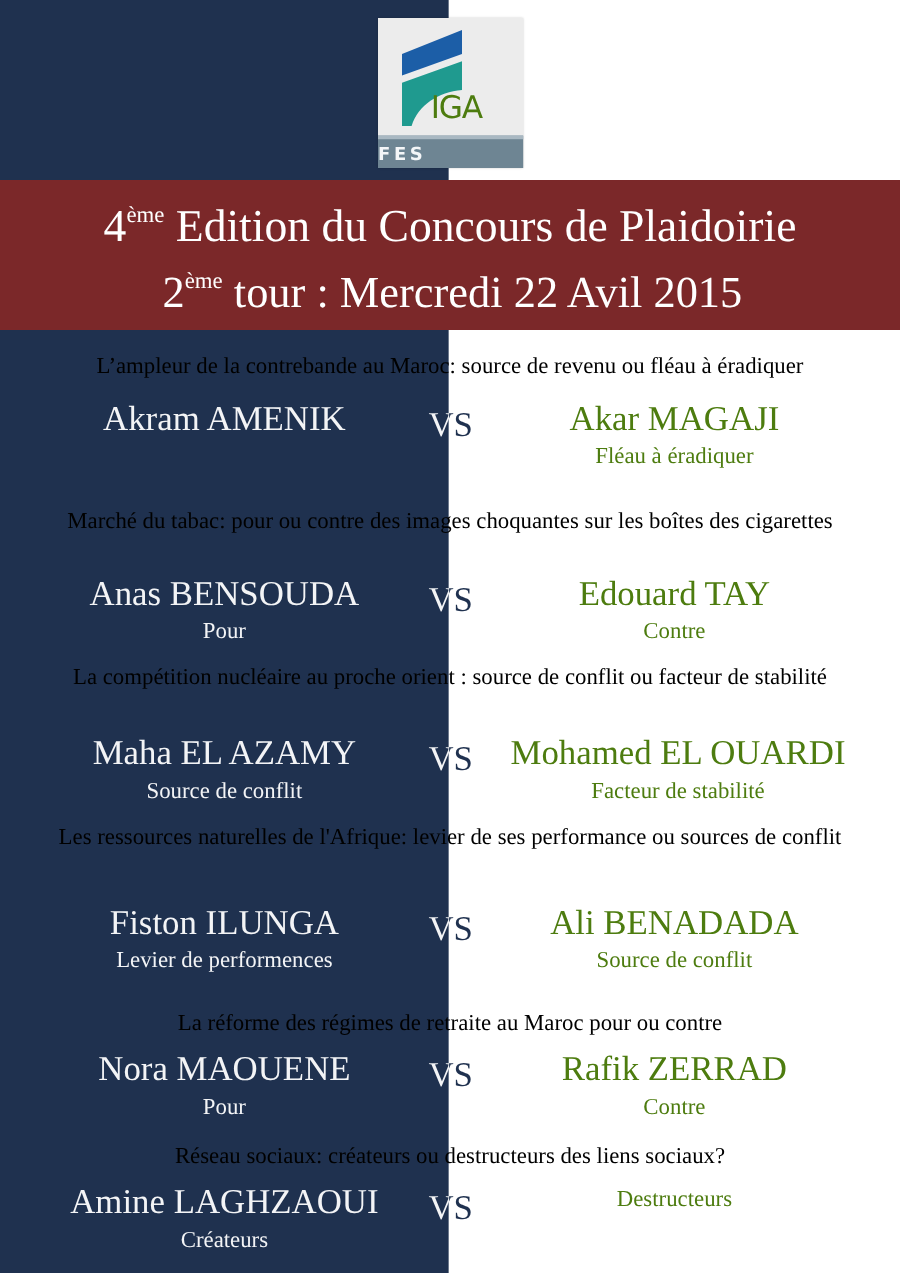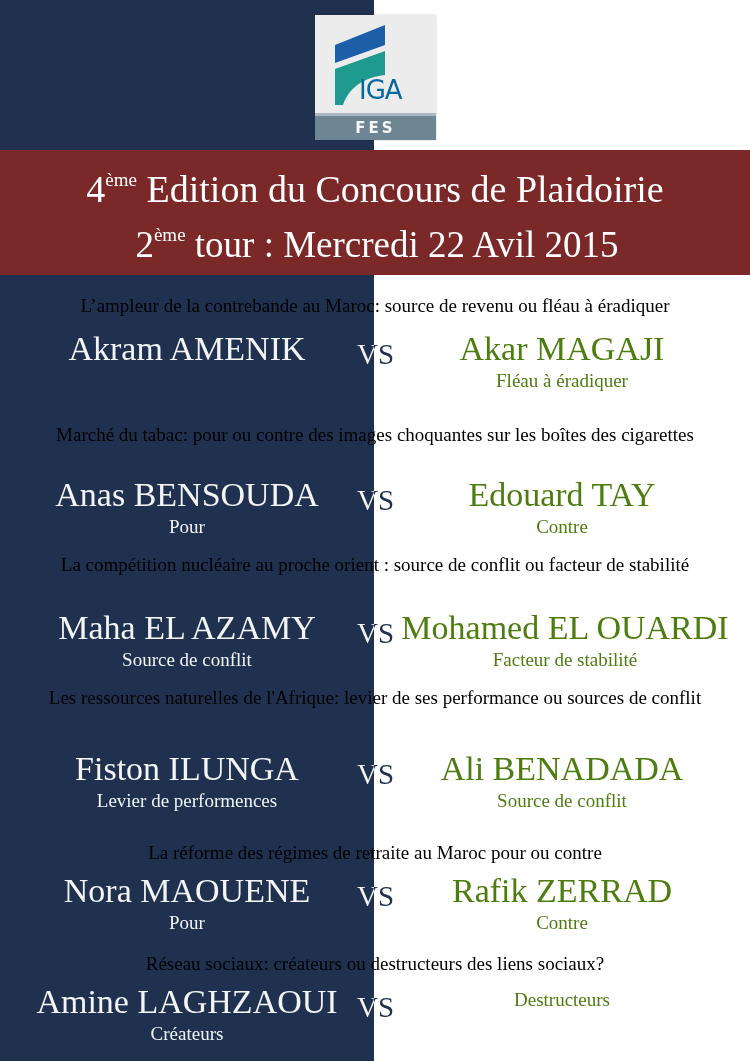--- a/index.html
+++ b/index.html
@@ -13,47 +13,47 @@
 
   .logo {
     position: absolute; left: 315px; top: 15px; width: 121px; height: 125px;
     background: #ececec; box-shadow: 0 0 2px rgba(0,0,0,0.2);
   }
   .logo svg { position: absolute; left: 0; top: 0; }
   .logo-fes {
     position: absolute; left: 0; top: 98px; width: 121px; height: 27px;
     background: #6e8593; border-top: 3px solid #a9b8c2; box-sizing: border-box;
     color: #f4f6f8; font-family: "DejaVu Sans", sans-serif; font-weight: bold;
-    font-size: 15px; letter-spacing: 3px; text-align: center; line-height: 24px;
+    font-size: 15px; letter-spacing: 3px; text-align: left; line-height: 24px;
   }
   .logo-iga {
     position: absolute; left: 44px; top: 60px;
     font-family: "DejaVu Sans", sans-serif; font-size: 26px; font-weight: 500;
-    color: #0369a1; letter-spacing: -1px;
+    color: #4d7c0f; letter-spacing: -1px;
   }
 
   .banner {
     position: absolute; left: 0; top: 150px; width: 750px; height: 125px;
     background: #7b2829; color: #ffffff; text-align: center;
   }
   .banner-line { font-size: 38px; line-height: 1; white-space: nowrap; }
   .banner-line.l1 { position: absolute; left: 0; right: 0; top: 20px; }
   .banner-line.l2 { position: absolute; left: 4px; right: 0; top: 76px; font-size: 37px; text-align: center; }
   .banner sup { font-size: 19px; vertical-align: 16px; line-height: 0; margin-top: 32px; }
 
   .topic {
     position: absolute; left: 20px; width: 710px; text-align: center;
     font-size: 19px; line-height: 28px; color: #000000;
   }
   .topic.single { white-space: nowrap; }
   .match { position: absolute; left: 0; width: 750px; }
   .side { position: absolute; text-align: center; }
   .side.left { left: 0; width: 374px; color: #f3f4f6; }
   .side.right { left: 374px; width: 376px; color: #4d7c0f; }
-  .name { font-size: 34px; line-height: 34px; white-space: nowrap; }
+  .name { font-size: 29px; line-height: 34px; white-space: nowrap; }
   .stance { font-size: 19px; line-height: 24px; margin-top: 3px; }
   .vs {
     position: absolute; left: 357px; font-size: 29px; color: #f3f4f6;
     background: linear-gradient(90deg, #f3f4f6 0, #f3f4f6 17px, #1f314f 17px);
     -webkit-background-clip: text; background-clip: text; -webkit-text-fill-color: transparent;
   }
 </style>
 </head>
 <body>
 

